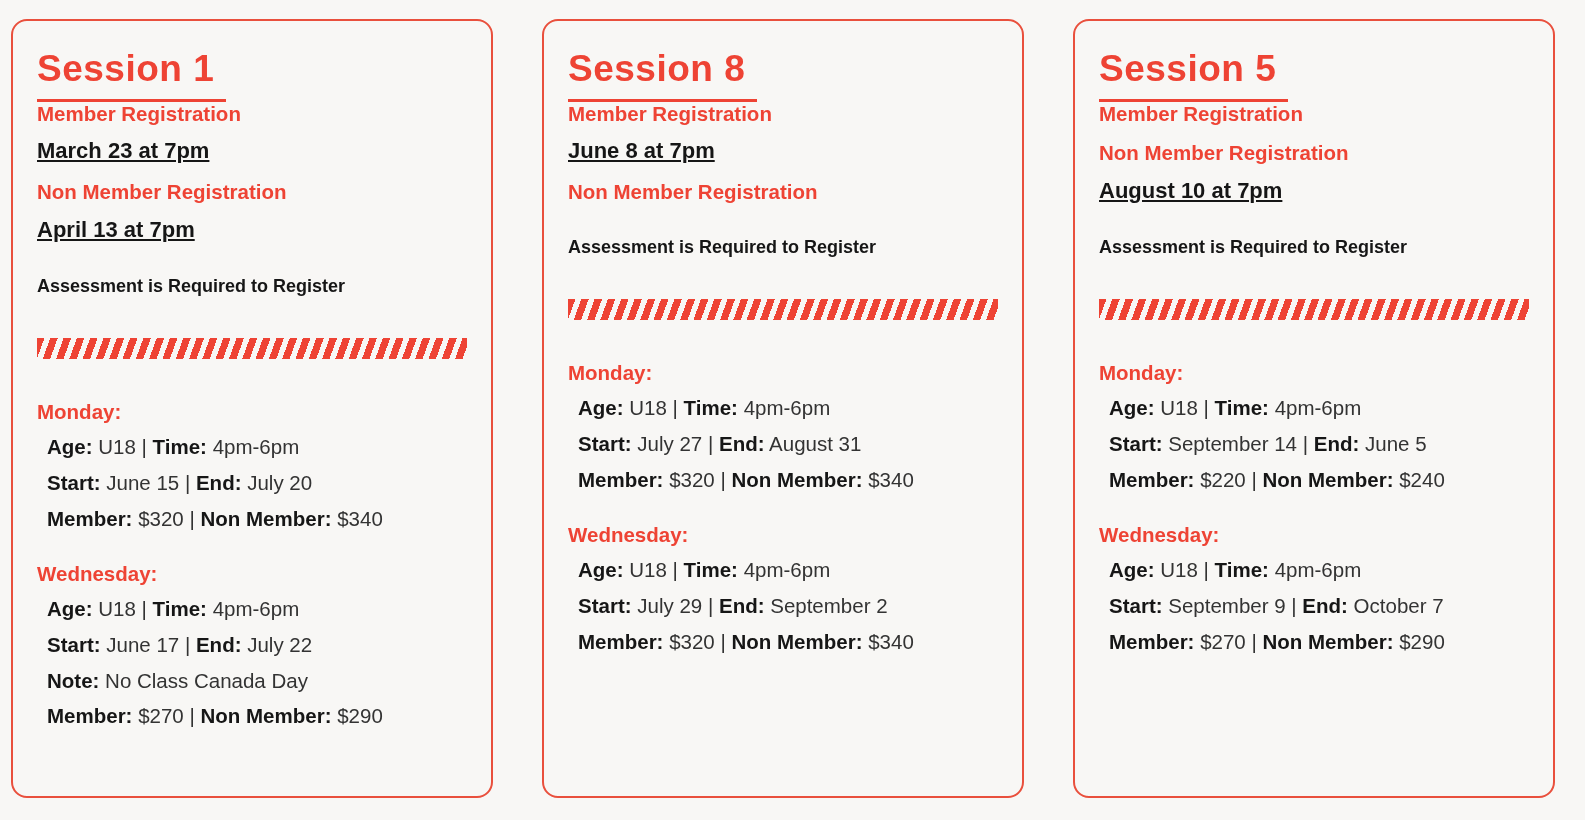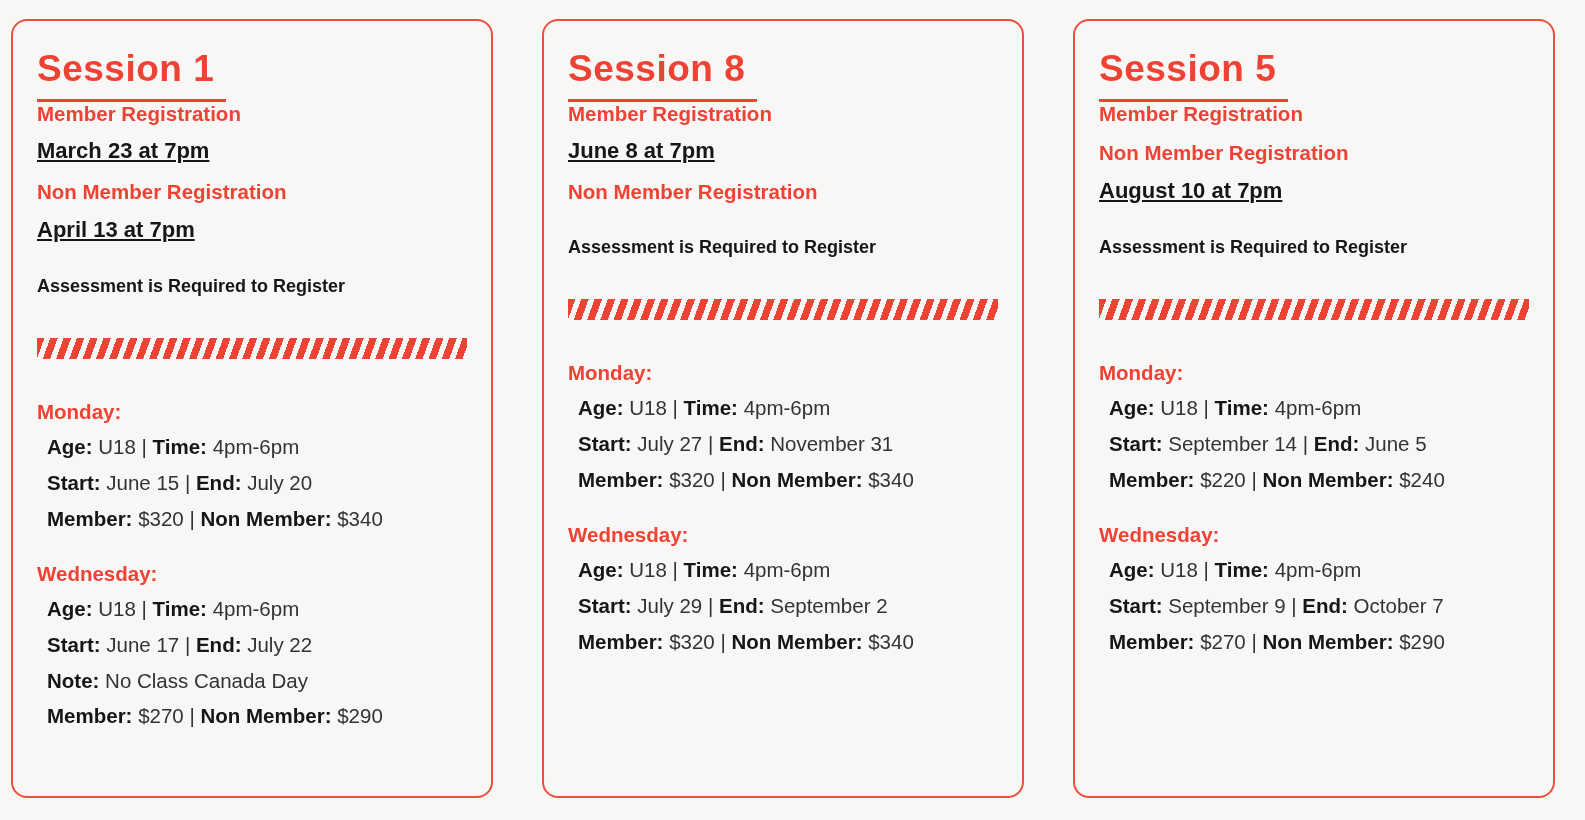--- a/index.html
+++ b/index.html
@@ -174,21 +174,21 @@
         <span class="val">U18</span>
         <span class="sep">|</span>
         <b class="lbl">Time:</b>
         <span class="val">4pm-6pm</span>
       </p>
       <p class="row">
         <b class="lbl">Start:</b>
         <span class="val">July 27</span>
         <span class="sep">|</span>
         <b class="lbl">End:</b>
-        <span class="val">November 31</span>
+        <span class="val">August 31</span>
       </p>
       <p class="row">
         <b class="lbl">Member:</b>
         <span class="val">$320</span>
         <span class="sep">|</span>
         <b class="lbl">Non Member:</b>
         <span class="val">$340</span>
       </p>
     </div>
 

